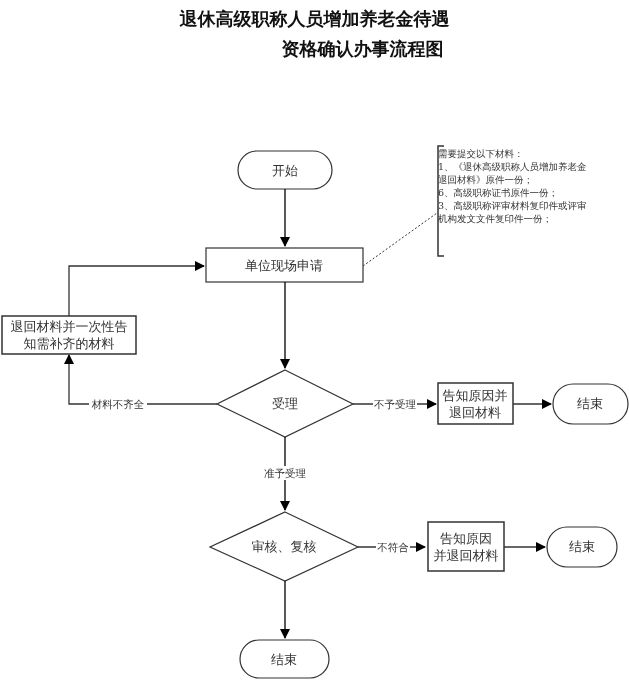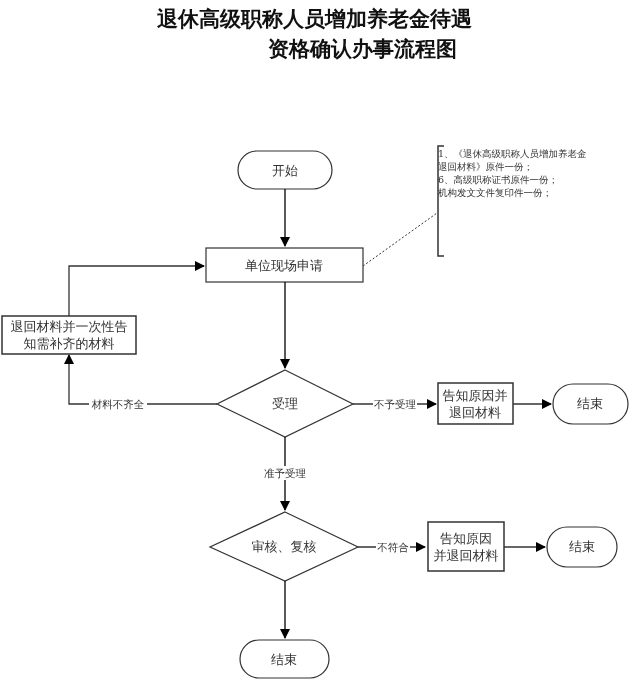--- a/index.html
+++ b/index.html
@@ -1,17 +1,17 @@
 <!DOCTYPE html>
 <html><head>
 <meta charset="utf-8">
 <style>
   html,body{margin:0;padding:0;background:#fff;}
   body{width:629px;height:680px;position:relative;overflow:hidden;font-family:"DejaVu Serif","Liberation Serif",serif;color:#222;}
-  .title{position:absolute;left:0;width:629px;text-align:center;font-family:"DejaVu Sans","Liberation Sans",sans-serif;font-size:21px;font-weight:bold;color:#111;line-height:30px;}
+  .title{position:absolute;left:0;width:629px;text-align:center;font-family:"DejaVu Sans","Liberation Sans",sans-serif;font-size:18px;font-weight:bold;color:#111;line-height:30px;}
   svg{position:absolute;left:0;top:0;}
   .lbl{font-family:"DejaVu Serif","Liberation Serif",serif;fill:#333;}
   .node-text{font-size:13px;}
   .edge-text{font-size:10.5px;}
   .note{position:absolute;left:438px;top:147px;width:188px;font-size:9.5px;line-height:13px;color:#333;font-family:"DejaVu Serif","Liberation Serif",serif;}
   .note div{white-space:nowrap;}
 </style>
 </head>
 <body>
 
@@ -105,17 +105,19 @@
 
   <line x1="285" y1="581" x2="285" y2="638" stroke="#000" stroke-width="1.3" marker-end="url(#arr)"></line>
 
   <g>
     <rect x="240" y="640" width="89" height="38" rx="19" ry="19" fill="#fff" stroke="#333" stroke-width="1.2"></rect>
     <text class="lbl node-text" x="284" y="664" text-anchor="middle">结束</text>
   </g>
 </svg>
 
 <div class="note">
+  <div>需要提交以下材料：</div>
   <div>1、《退休高级职称人员增加养老金</div>
   <div>退回材料》原件一份；</div>
   <div>6、高级职称证书原件一份；</div>
+  <div>3、高级职称评审材料复印件或评审</div>
   <div>机构发文文件复印件一份；</div>
 </div>
 
 </body></html>

